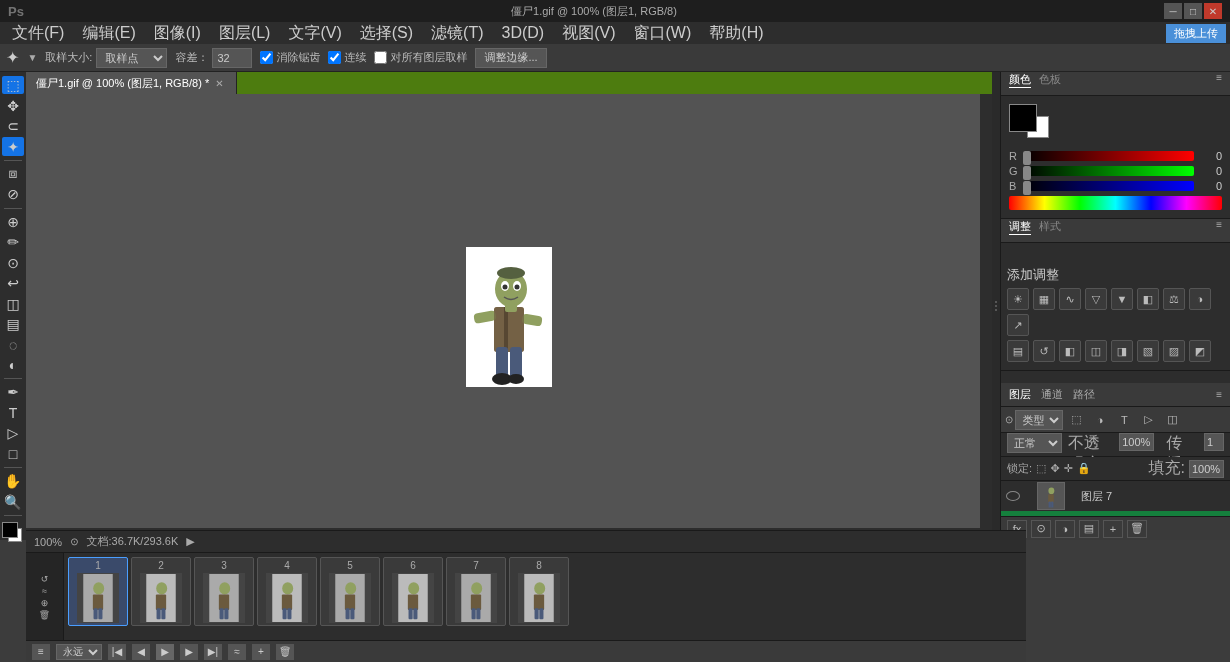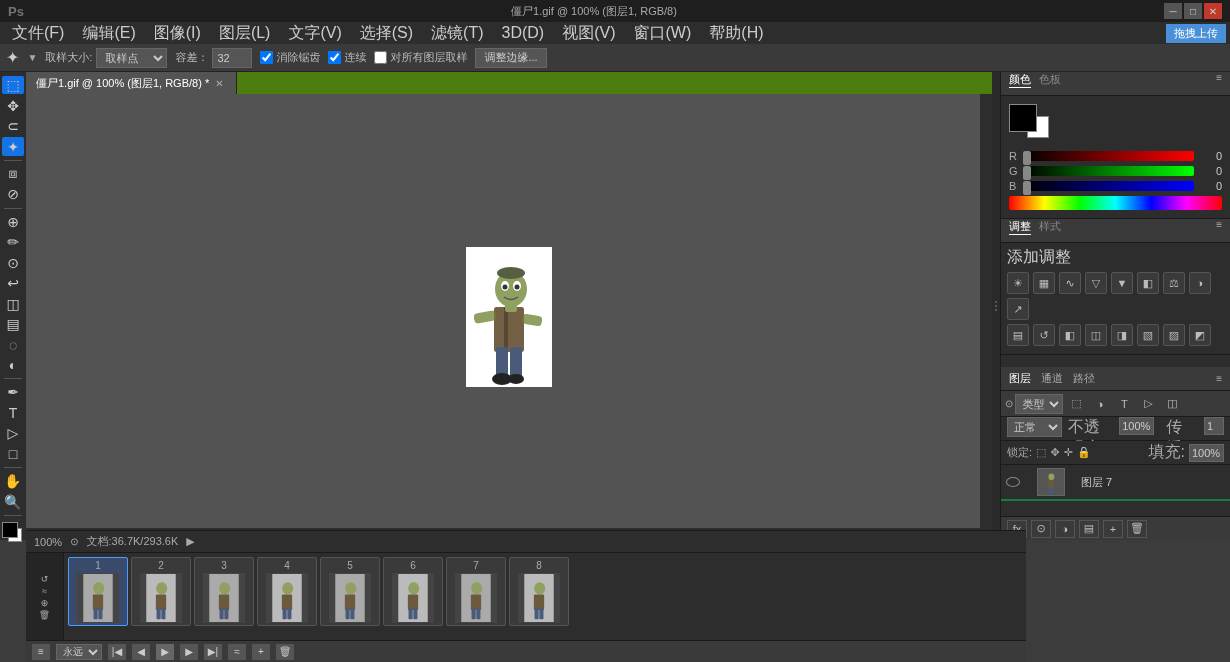--- a/index.html
+++ b/index.html
@@ -331,21 +331,21 @@
       flex: 1;
       overflow-y: auto;
       background: #2d2d2d;
     }
     .layer-row {
       height: 36px;
       display: flex;
       align-items: center;
       padding: 0 4px;
       gap: 16px;
-      border-bottom: 2px solid #15803d;
+      border-bottom: 6px solid #15803d;
       cursor: pointer;
     }
     .layer-vis { width: 16px; height: 16px; display: flex; align-items: center; justify-content: center; }
     .eye-icon { width: 14px; height: 10px; background: transparent; border: 1px solid #888; border-radius: 50%; position: relative; }
     .layer-thumb {
       width: 28px; height: 28px;
       background: #555;
       border: 1px solid #666;
       display: flex; align-items: center; justify-content: center;
       overflow: hidden;
@@ -507,21 +507,21 @@
       bottom: 0; left: 0; right: 12px;
       height: 12px;
       background: #2d2d2d;
     }
 
     
     #adj-panel {
       padding: 4px 6px;
       border-bottom: 1px solid #1a1a1a;
     }
-    .adj-section-title { font-size: 16px; color: #ccc; margin-bottom: 4px; }
+    .adj-section-title { font-size: 13px; color: #ccc; margin-bottom: 4px; margin-top: 19px; }
 
     
     .panel-tab-inactive { color: #888; }
 
     input[type=range] { width: 100%; cursor: pointer; height: 10px; }
     input[type=range]::-webkit-slider-thumb { -webkit-appearance: none; width: 8px; height: 14px; background: #888; border-radius: 2px; }
     input[type=range]::-webkit-slider-runnable-track { height: 10px; border-radius: 2px; }
   </style>
 </head>
 <body>

